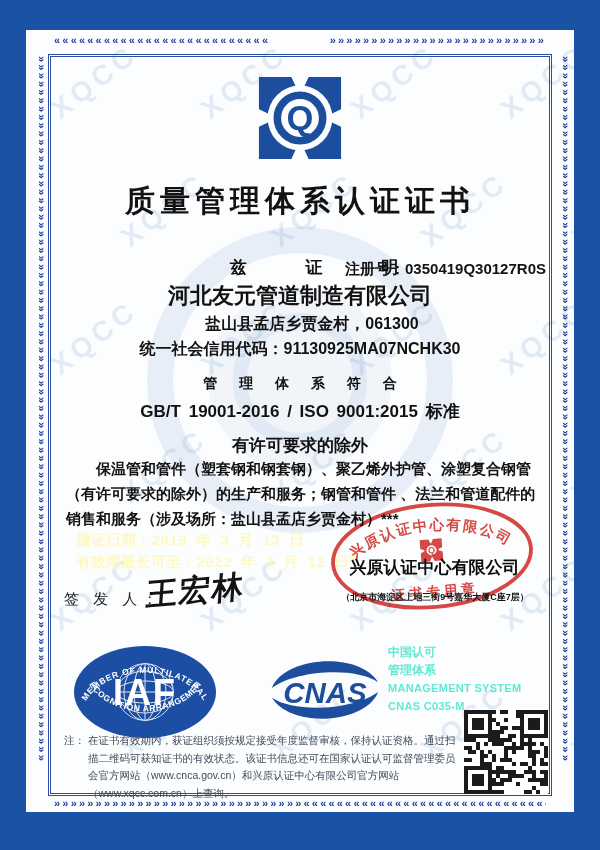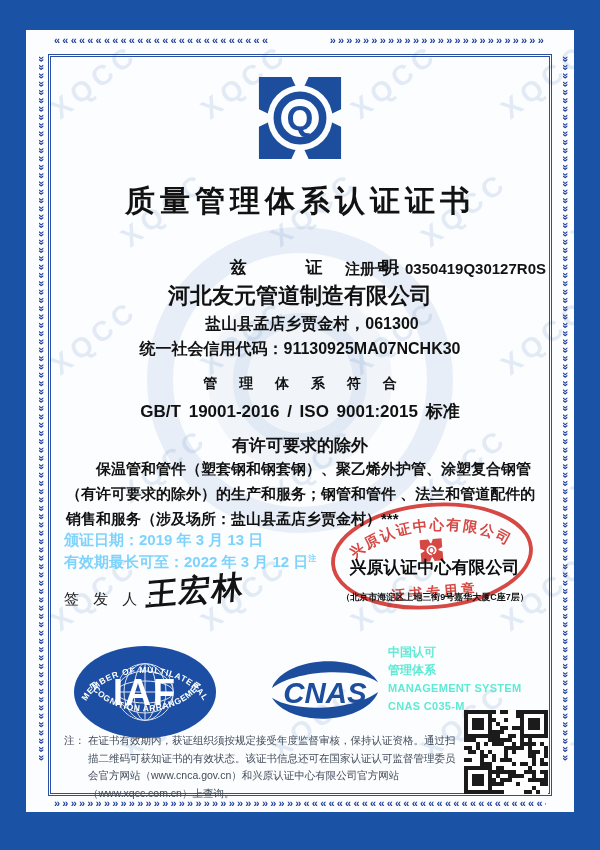--- a/index.html
+++ b/index.html
@@ -18,21 +18,21 @@
   .regline{position:absolute;left:48px;width:498px;text-align:right;font-size:15px;font-weight:bold;color:#121212;}
   .hereby{font-size:17px;font-weight:bold;letter-spacing:18px;word-spacing:18px;text-indent:18px;margin-left:14px;}
   .company{font-size:22px;font-weight:bold;}
   .addr{font-size:16px;font-weight:600;padding-left:12px;}
   .credit{font-size:16px;font-weight:600;}
   .conform{font-size:14px;font-weight:bold;letter-spacing:9px;text-indent:9px;}
   .standard{font-size:17px;font-weight:bold;word-spacing:3px;}
   .scopehead{font-size:17px;font-weight:bold;}
   .scope{position:absolute;left:66px;top:456px;width:470px;font-size:15px;font-weight:bold;
         line-height:25px;text-indent:2em;color:#121212;text-align:left;}
-  .dateline{position:absolute;left:64px;font-size:15px;font-weight:bold;color:#7dd3fc;}
+  .dateline{position:absolute;left:76px;font-size:15px;font-weight:bold;color:#fef9c3;font-family:Liberation Mono, monospace;}
   .sup-note{font-size:8px;vertical-align:super;font-weight:bold;}
   .signer{position:absolute;left:64px;top:590px;font-size:15px;letter-spacing:5px;color:#222;}
   .sig-text{position:absolute;left:146px;top:570px;font-size:31px;font-weight:bold;color:#131313;
         transform:rotate(-5deg) skewX(-9deg);letter-spacing:2px;}
   .seal-wrap{position:absolute;left:326px;top:499px;width:212px;height:114px;
         transform:rotate(-5deg);opacity:0.9;mix-blend-mode:multiply;}
   .issuer-name{position:absolute;left:312px;width:245px;top:556px;text-align:center;
         font-size:17px;font-weight:bold;color:#0c0c0c;}
   .issuer-addr{position:absolute;left:305px;width:260px;top:591px;text-align:center;
         font-size:9px;font-weight:bold;color:#131313;}

